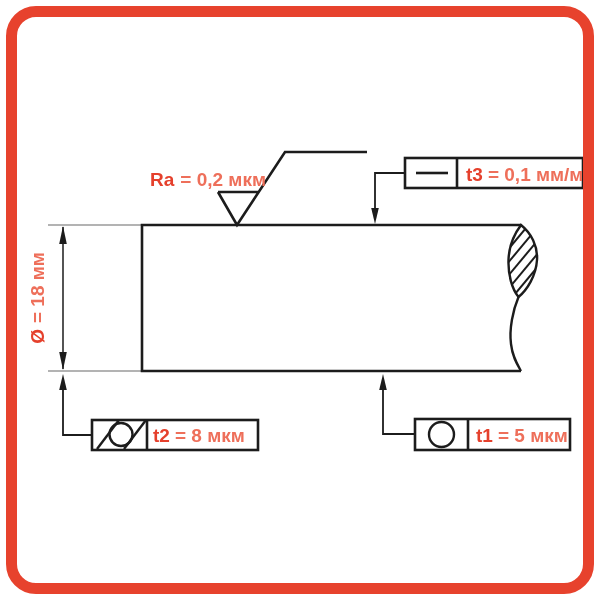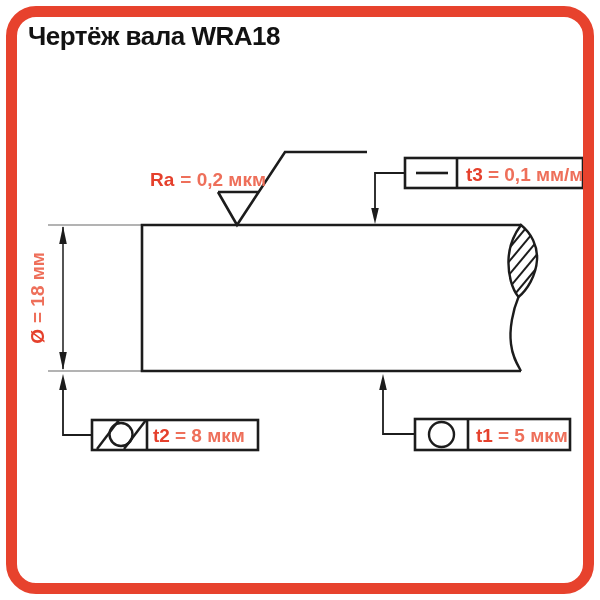--- a/index.html
+++ b/index.html
@@ -29,21 +29,20 @@
   .dim { stroke:#2a2a2a; stroke-width:1.6; fill:none; }
   .ext { stroke:#9a9a9a; stroke-width:1.3; fill:none; }
   .arr { fill:#1c1c1c; stroke:none; }
   .hatch { stroke:#1c1c1c; stroke-width:2; fill:none; }
 </style>
 </head>
 <body>
 
 <div class="canvas">
 
-  <h1 class="title">Чертёж вала WRA18</h1>
 
   <svg class="drawing" width="600" height="600" viewBox="0 0 600 600">
 
     <defs>
       <clipPath id="leafclip">
         <path d="M 521,225 C 531,233 538,246 537,260 C 536,276 527,290 518.5,297
                  C 512,289 508,275 508.5,260 C 509,245 515,233 521,225 Z"></path>
       </clipPath>
     </defs>
 

